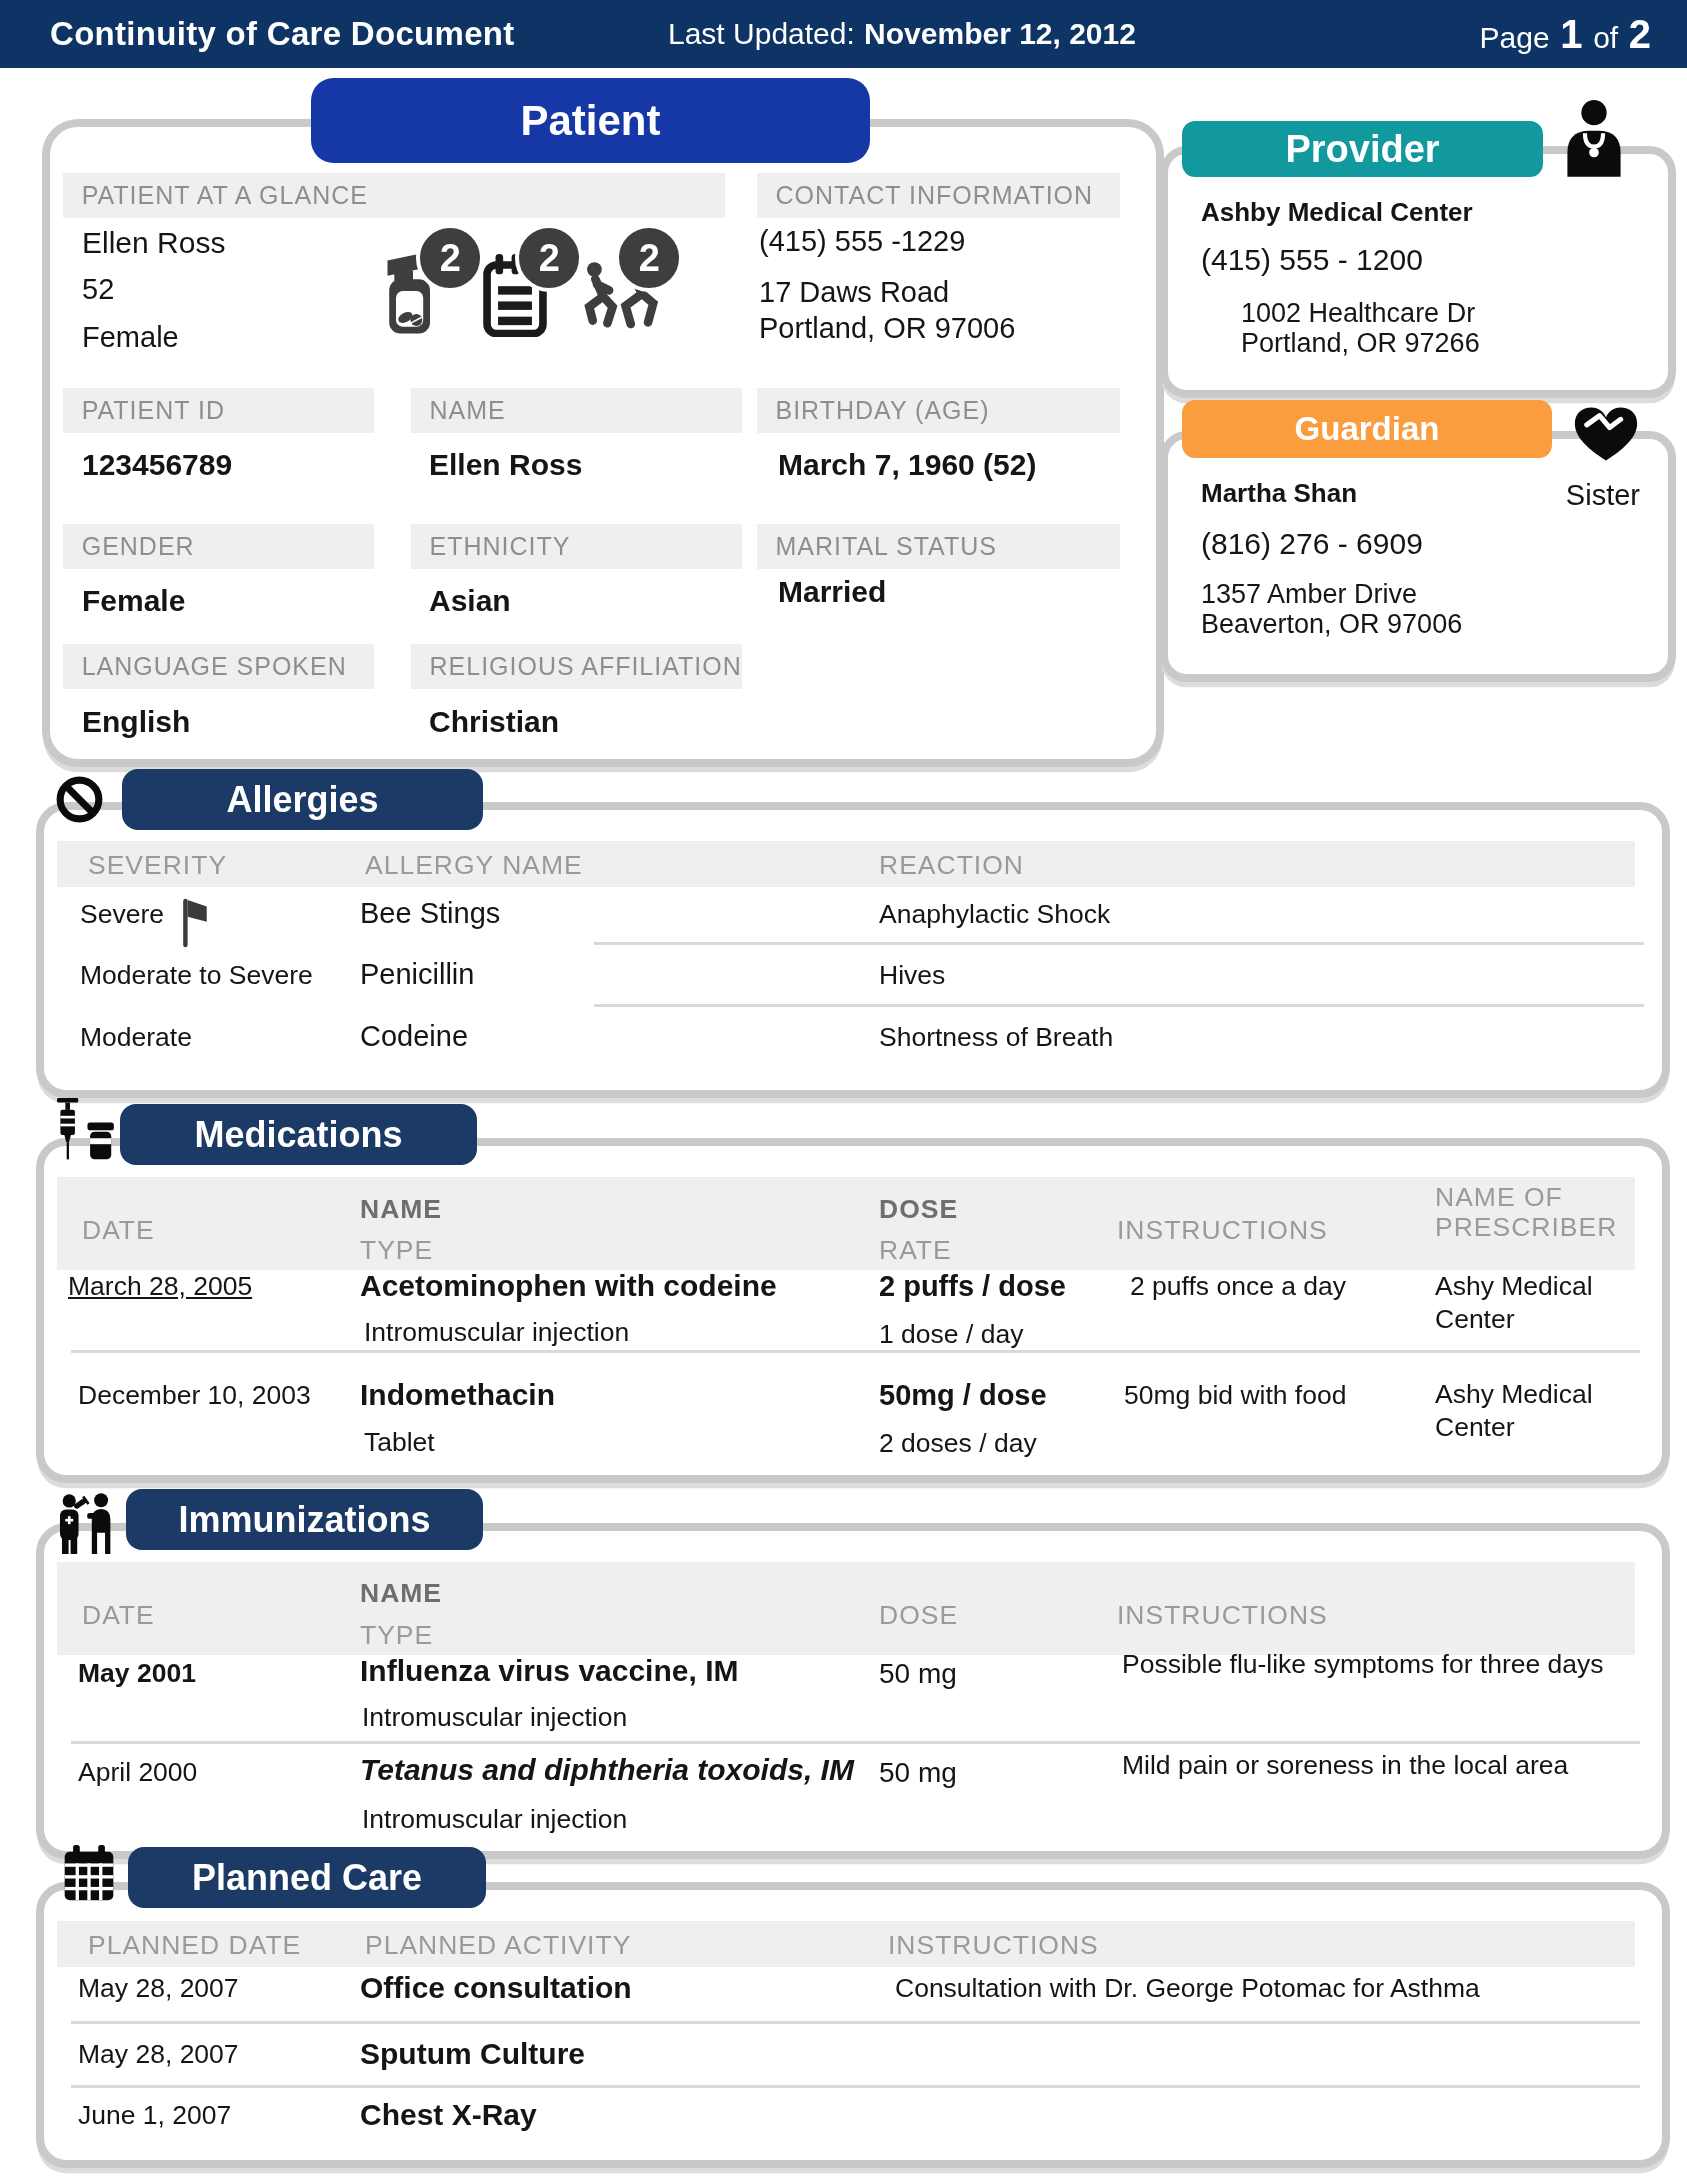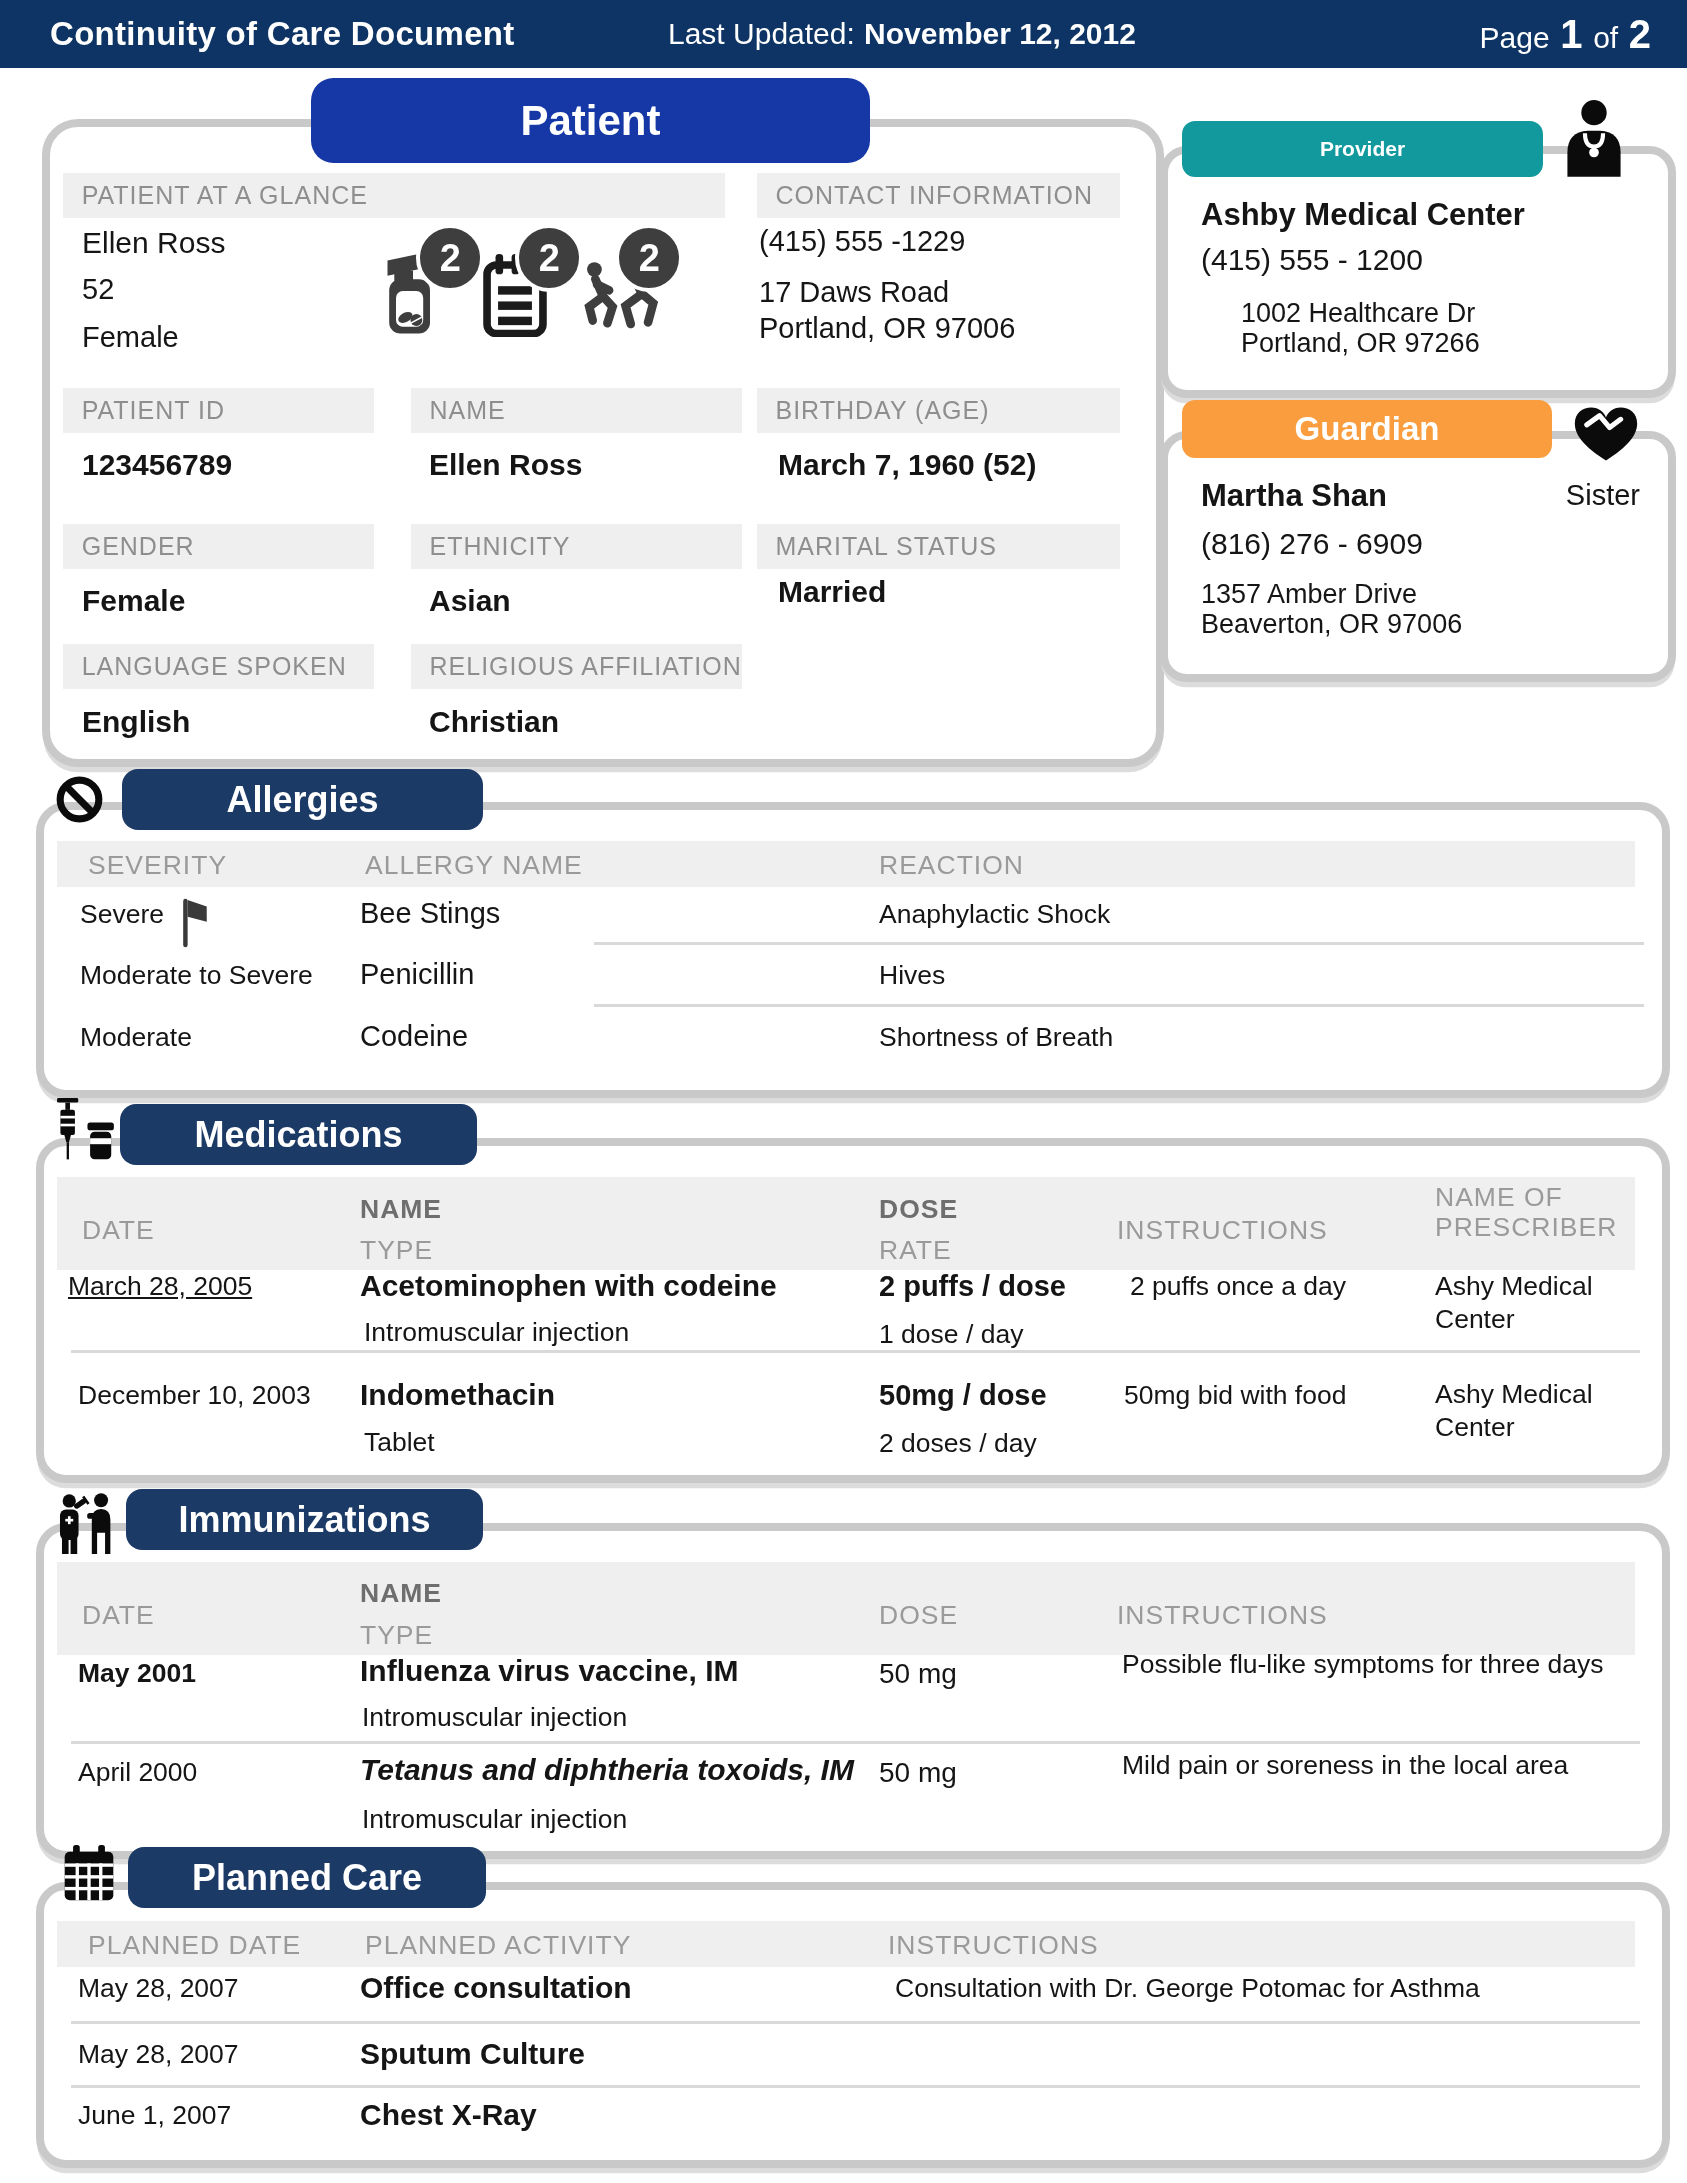--- a/index.html
+++ b/index.html
@@ -23,35 +23,35 @@
   .topbar{position:absolute;left:0;top:0;width:1687px;height:68px;background:var(--navy-dark);color:#fff;z-index:5;}
   .tb-title{position:absolute;left:50px;top:50%;transform:translateY(-50%);font-size:33px;font-weight:bold;letter-spacing:0.3px;white-space:nowrap;}
   .tb-upd{position:absolute;left:668px;top:50%;transform:translateY(-50%);font-size:30px;white-space:nowrap;}
   .tb-upd b{margin-left:9.3px;}
   .tb-page{position:absolute;right:36px;top:50%;transform:translateY(-50%);font-size:30px;display:flex;align-items:baseline;gap:10.6px;white-space:nowrap;}
   .pg-num{font-size:40px;font-weight:bold;}
   
   .pill{position:absolute;display:flex;align-items:center;justify-content:center;color:#fff;font-weight:bold;z-index:3;white-space:nowrap;}
   .pill-patient{background:var(--blue);border-radius:22.5px;font-size:42px;}
   .pill-navy{background:var(--navy);border-radius:16px;font-size:36px;}
-  .pill-teal{background:var(--teal);border-radius:13.2px;font-size:21px;}
+  .pill-teal{background:var(--teal);border-radius:13.2px;font-size:38px;}
   .pill-orange{background:var(--orange);border-radius:13.2px;font-size:33px;}
   
   .box{position:absolute;background:#fff;border:8.6px solid var(--border);box-shadow:0 6.6px 0 -1.3px #dcdcdc;z-index:1;}
   .band{position:absolute;background:var(--band);display:flex;align-items:center;padding-left:18.5px;box-sizing:border-box;}
   .band.hollow{padding:0;}
   .lbl{font-size:25px;color:var(--label);letter-spacing:1px;white-space:nowrap;}
   .thead{position:absolute;font-size:26.5px;color:var(--thead);letter-spacing:1px;line-height:1;white-space:nowrap;}
   .thead-b{color:#6e6e6e;font-weight:bold;}
   .thead-wrap{white-space:normal;line-height:30px;width:218px;}
   .cell{position:absolute;line-height:1;white-space:nowrap;}
   .blockcell{position:absolute;white-space:normal;}
   .b{font-weight:bold;}
   .fs40{font-size:26.5px;}.fs42{font-size:28px;}.fs44{font-size:29px;}
-  .fs45{font-size:30px;}.fs46{font-size:30px;}.fs47{font-size:31px;}
+  .fs45{font-size:30px;}.fs46{font-size:30px;}.fs47{font-size:26px;}
   .bval{position:absolute;font-weight:bold;font-size:30px;line-height:1;white-space:nowrap;}
   .divider{position:absolute;height:2.6px;background:var(--divider);}
   
   .gicon{position:absolute;width:99px;height:107px;z-index:2;}
   .gicon svg{position:absolute;left:0;bottom:1.3px;}
   .badge{position:absolute;right:-1.3px;top:-6.6px;width:60px;height:60px;border-radius:50%;
          background:var(--icon);border:4.6px solid #fff;color:#fff;font-size:38px;font-weight:bold;
          display:flex;align-items:center;justify-content:center;}
   .sev{display:inline-flex;align-items:flex-start;gap:16px;}
   .addr{position:absolute;font-size:27px;line-height:30px;}

